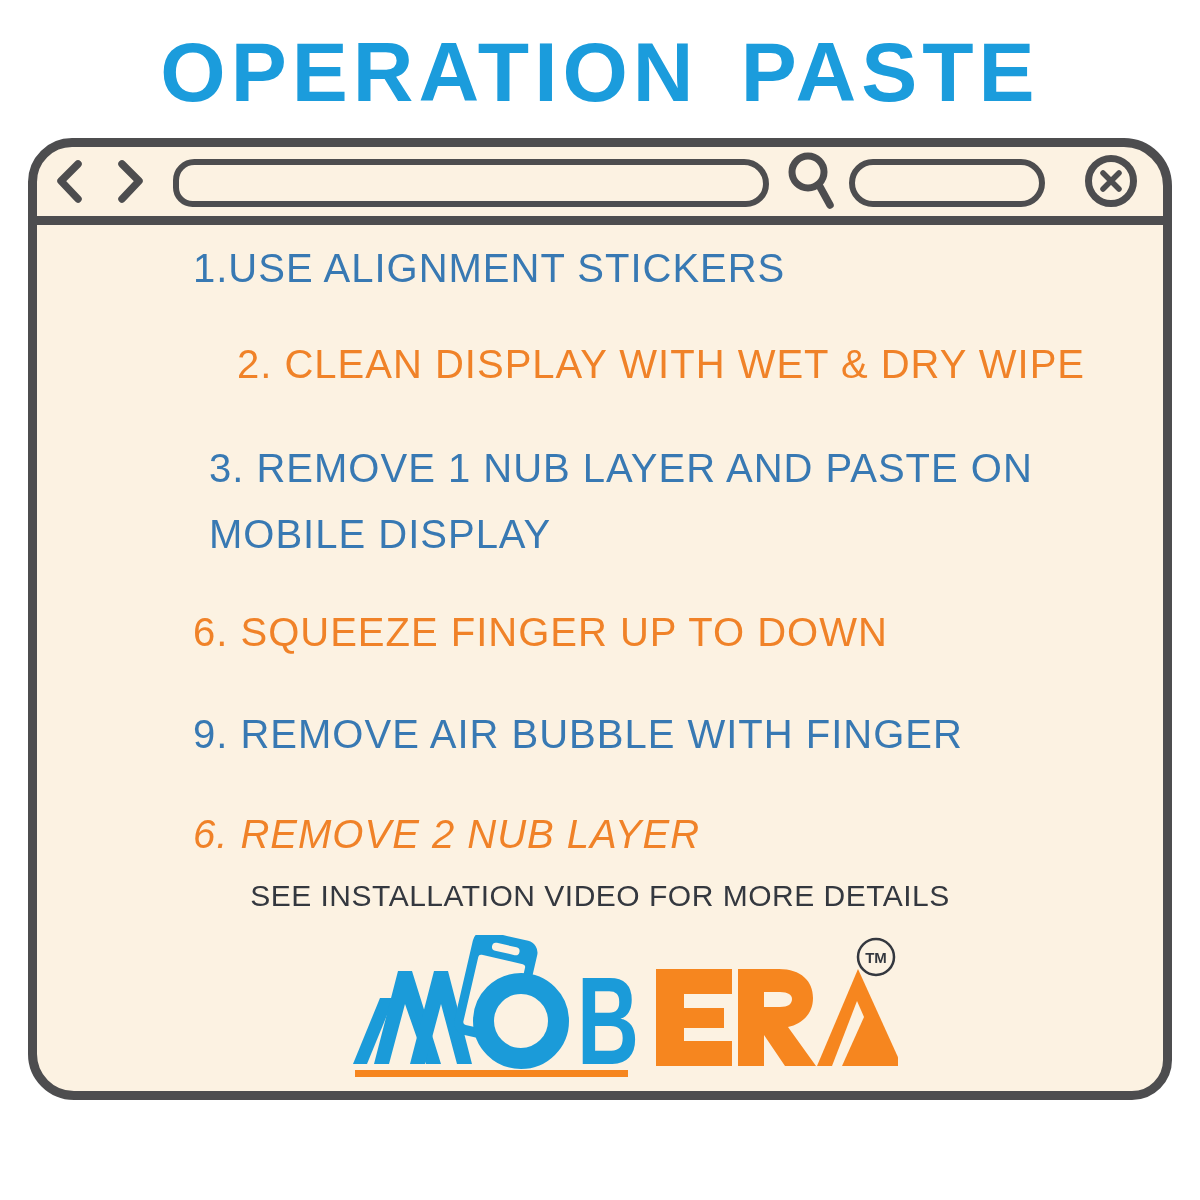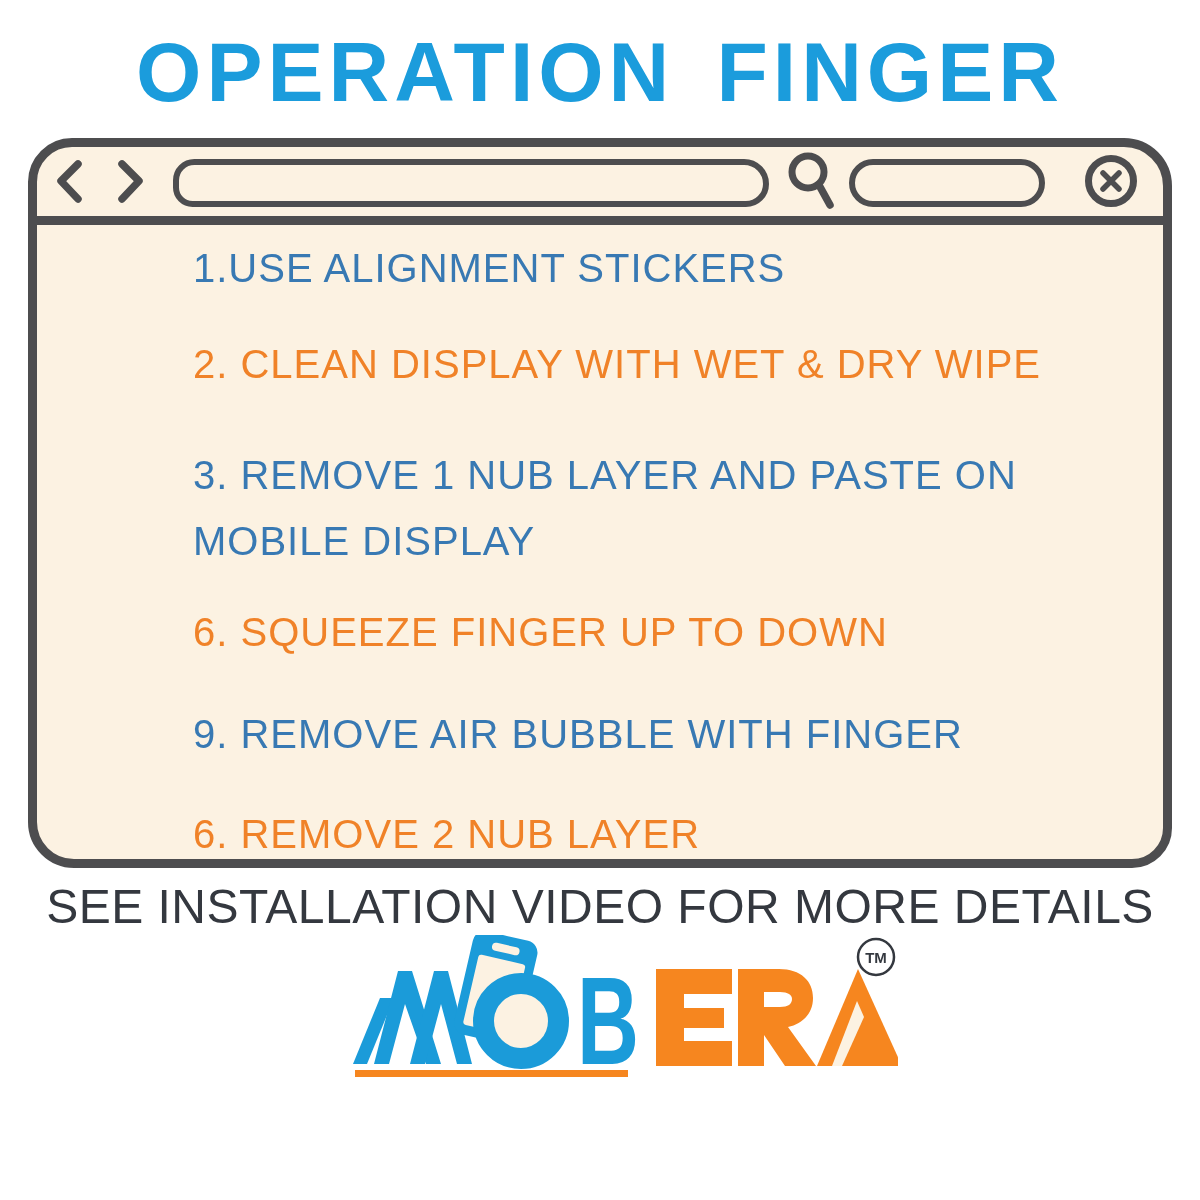--- a/index.html
+++ b/index.html
@@ -8,21 +8,21 @@
     background:#ffffff;
     font-family:"Liberation Sans", sans-serif;
   }
   .title {
     position:absolute; top:24px; left:0; width:1200px;
     margin:0; text-align:center;
     font-size:84px; font-weight:800; letter-spacing:5px; word-spacing:14px;
     color:#1B9CDC;
   }
   .frame {
-    position:absolute; left:28px; top:138px; width:1144px; height:730px;
+    position:absolute; left:28px; top:138px; width:1144px; height:962px;
     box-sizing:border-box; background:#FCF2E2;
     border:9px solid #4D4D4F;
     border-radius:44px 48px 40px 46px;
   }
   .chrome {
     position:absolute; left:0; top:0; right:0; height:69px;
     border-bottom:9px solid #4D4D4F;
   }
   .navbtn { position:absolute; top:11px; width:32px; height:46px; }
   .navbtn.back { left:16px; }
@@ -39,38 +39,38 @@
     box-sizing:border-box; border:7px solid #4D4D4F; border-radius:50%;
     display:flex; align-items:center; justify-content:center;
   }
   .step {
     position:absolute; left:156px;
     font-size:40px; letter-spacing:1px; line-height:66px; font-weight:400;
     white-space:nowrap;
   }
   .step.wrap { white-space:normal; max-width:930px; }
   .s0 { top:88px; }
-  .s1 { top:184px; }
-  .s2 { top:295px; }
+  .s1 { top:184px;margin-left:44px; }
+  .s2 { top:288px;margin-left:16px; }
   .s3 { top:452px; }
   .s4 { top:554px; }
-  .s5 { top:654px; }
+  .s5 { top:654px;font-style:italic; }
   .note {
     position:absolute; left:0; top:732px; width:100%;
-    text-align:center; font-size:48px; letter-spacing:0.5px;
+    text-align:center; font-size:30px; letter-spacing:0.5px;
     color:#34383F; white-space:nowrap;
   }
   .logo { position:absolute; left:316px; top:788px; width:545px; height:150px; }
 </style>
 </head>
 <body>
 
 <div>
 
-  <h1 class="title">OPERATION FINGER</h1>
+  <h1 class="title">OPERATION PASTE</h1>
 
   <div class="frame">
 
     <div class="chrome">
 
       <div class="navbtn back">
         <svg width="32" height="46" viewBox="0 0 32 46">
           <path d="M25 6 L8 23 L25 41" fill="none" stroke="#4D4D4F" stroke-width="7.5" stroke-linecap="round" stroke-linejoin="round"></path>
         </svg>
       </div>

